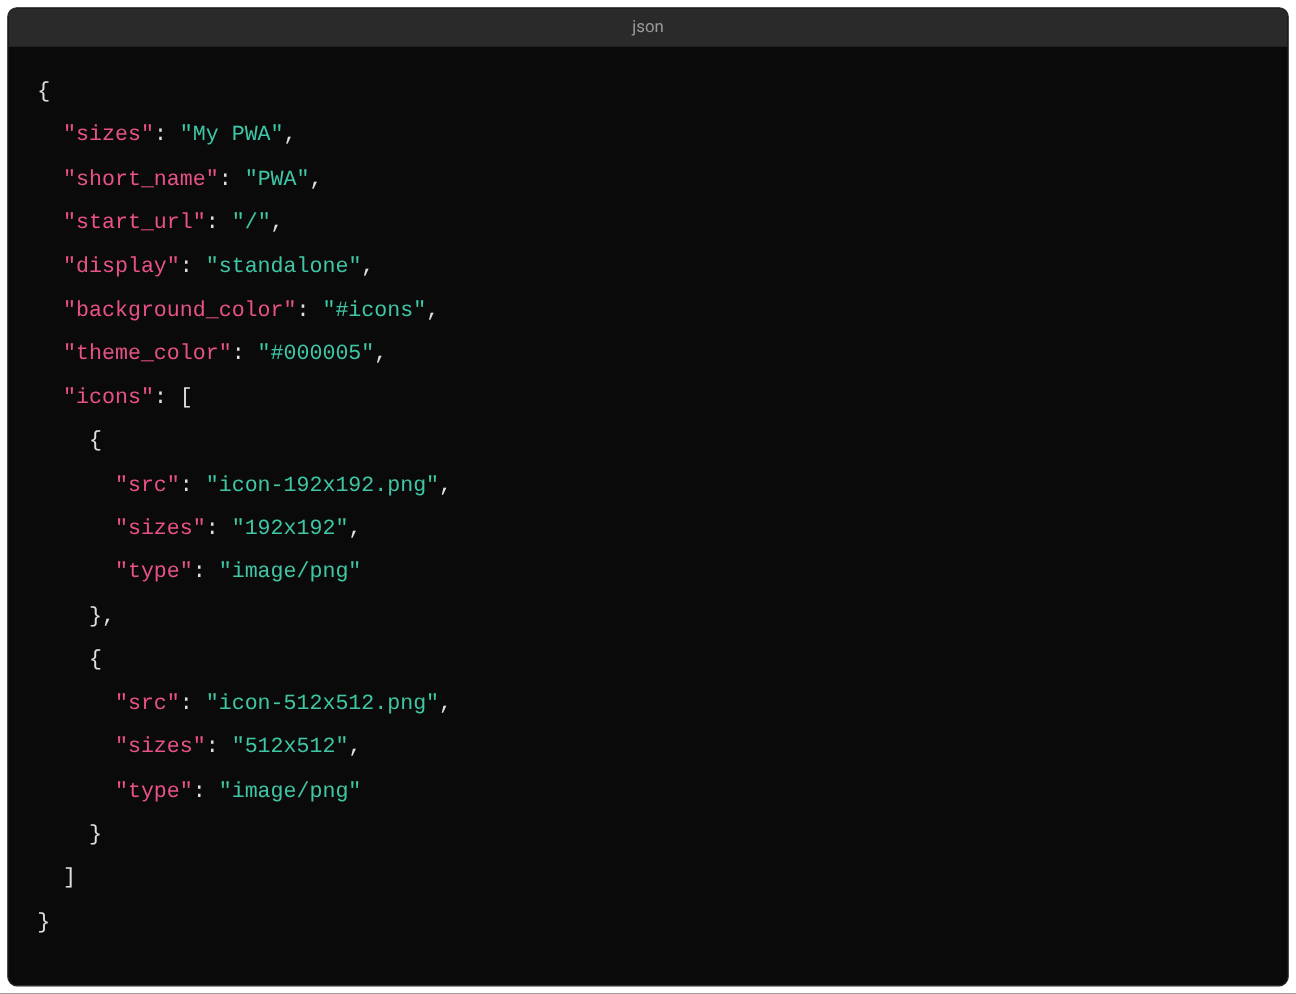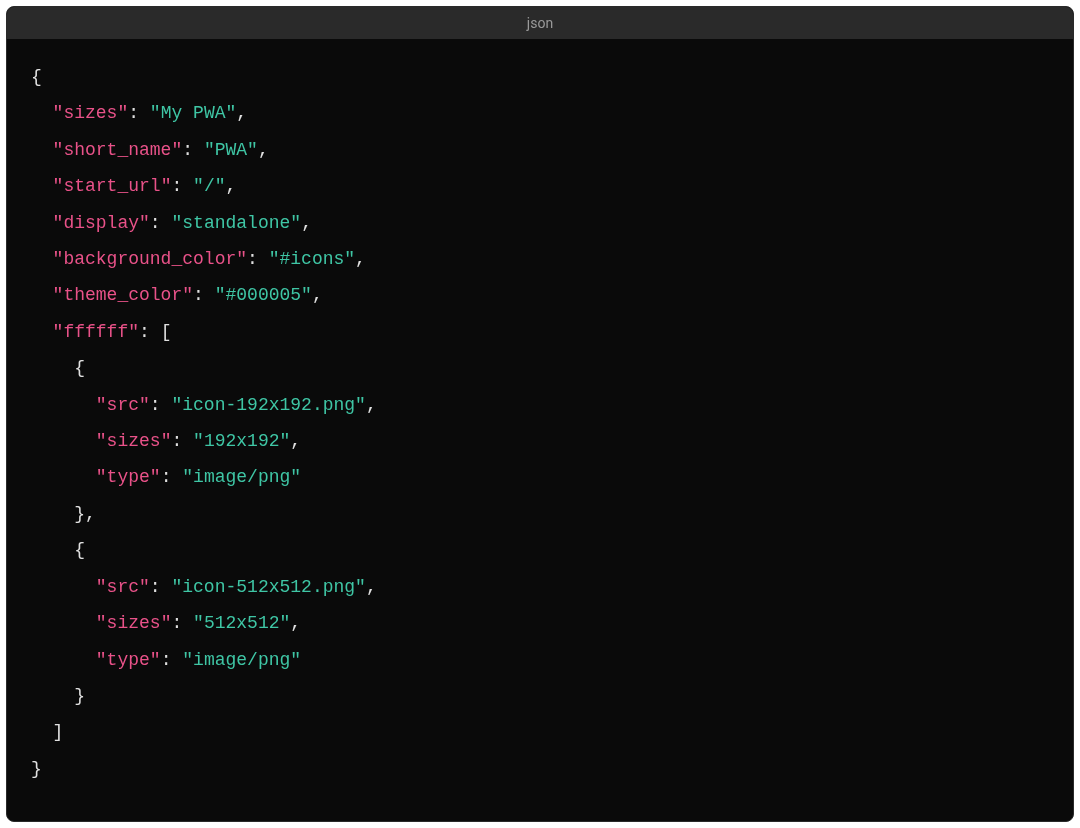--- a/index.html
+++ b/index.html
@@ -56,21 +56,21 @@
     <span>json</span>
   </div>
   <div class="code-body">
     <pre><span class="p">{</span>
 <span class="i1"><span class="k">"<span>sizes</span>"</span><span class="c">:</span><span class="c"> </span><span class="s">"<span>My PWA</span>"</span><span class="c">,</span></span>
 <span class="i1"><span class="k">"<span>short_name</span>"</span><span class="c">:</span><span class="c"> </span><span class="s">"<span>PWA</span>"</span><span class="c">,</span></span>
 <span class="i1"><span class="k">"<span>start_url</span>"</span><span class="c">:</span><span class="c"> </span><span class="s">"<span>/</span>"</span><span class="c">,</span></span>
 <span class="i1"><span class="k">"<span>display</span>"</span><span class="c">:</span><span class="c"> </span><span class="s">"<span>standalone</span>"</span><span class="c">,</span></span>
 <span class="i1"><span class="k">"<span>background_color</span>"</span><span class="c">:</span><span class="c"> </span><span class="s">"<span>#icons</span>"</span><span class="c">,</span></span>
 <span class="i1"><span class="k">"<span>theme_color</span>"</span><span class="c">:</span><span class="c"> </span><span class="s">"<span>#000005</span>"</span><span class="c">,</span></span>
-<span class="i1"><span class="k">"<span>ffffff</span>"</span><span class="c">:</span><span class="c"> </span><span class="p">[</span></span>
+<span class="i1"><span class="k">"<span>icons</span>"</span><span class="c">:</span><span class="c"> </span><span class="p">[</span></span>
 <span class="i2"><span class="p">{</span></span>
 <span class="i3"><span class="k">"<span>src</span>"</span><span class="c">:</span><span class="c"> </span><span class="s">"<span>icon-192x192.png</span>"</span><span class="c">,</span></span>
 <span class="i3"><span class="k">"<span>sizes</span>"</span><span class="c">:</span><span class="c"> </span><span class="s">"<span>192x192</span>"</span><span class="c">,</span></span>
 <span class="i3"><span class="k">"<span>type</span>"</span><span class="c">:</span><span class="c"> </span><span class="s">"<span>image/png</span>"</span></span>
 <span class="i2"><span class="p">}</span><span class="c">,</span></span>
 <span class="i2"><span class="p">{</span></span>
 <span class="i3"><span class="k">"<span>src</span>"</span><span class="c">:</span><span class="c"> </span><span class="s">"<span>icon-512x512.png</span>"</span><span class="c">,</span></span>
 <span class="i3"><span class="k">"<span>sizes</span>"</span><span class="c">:</span><span class="c"> </span><span class="s">"<span>512x512</span>"</span><span class="c">,</span></span>
 <span class="i3"><span class="k">"<span>type</span>"</span><span class="c">:</span><span class="c"> </span><span class="s">"<span>image/png</span>"</span></span>
 <span class="i2"><span class="p">}</span></span>

